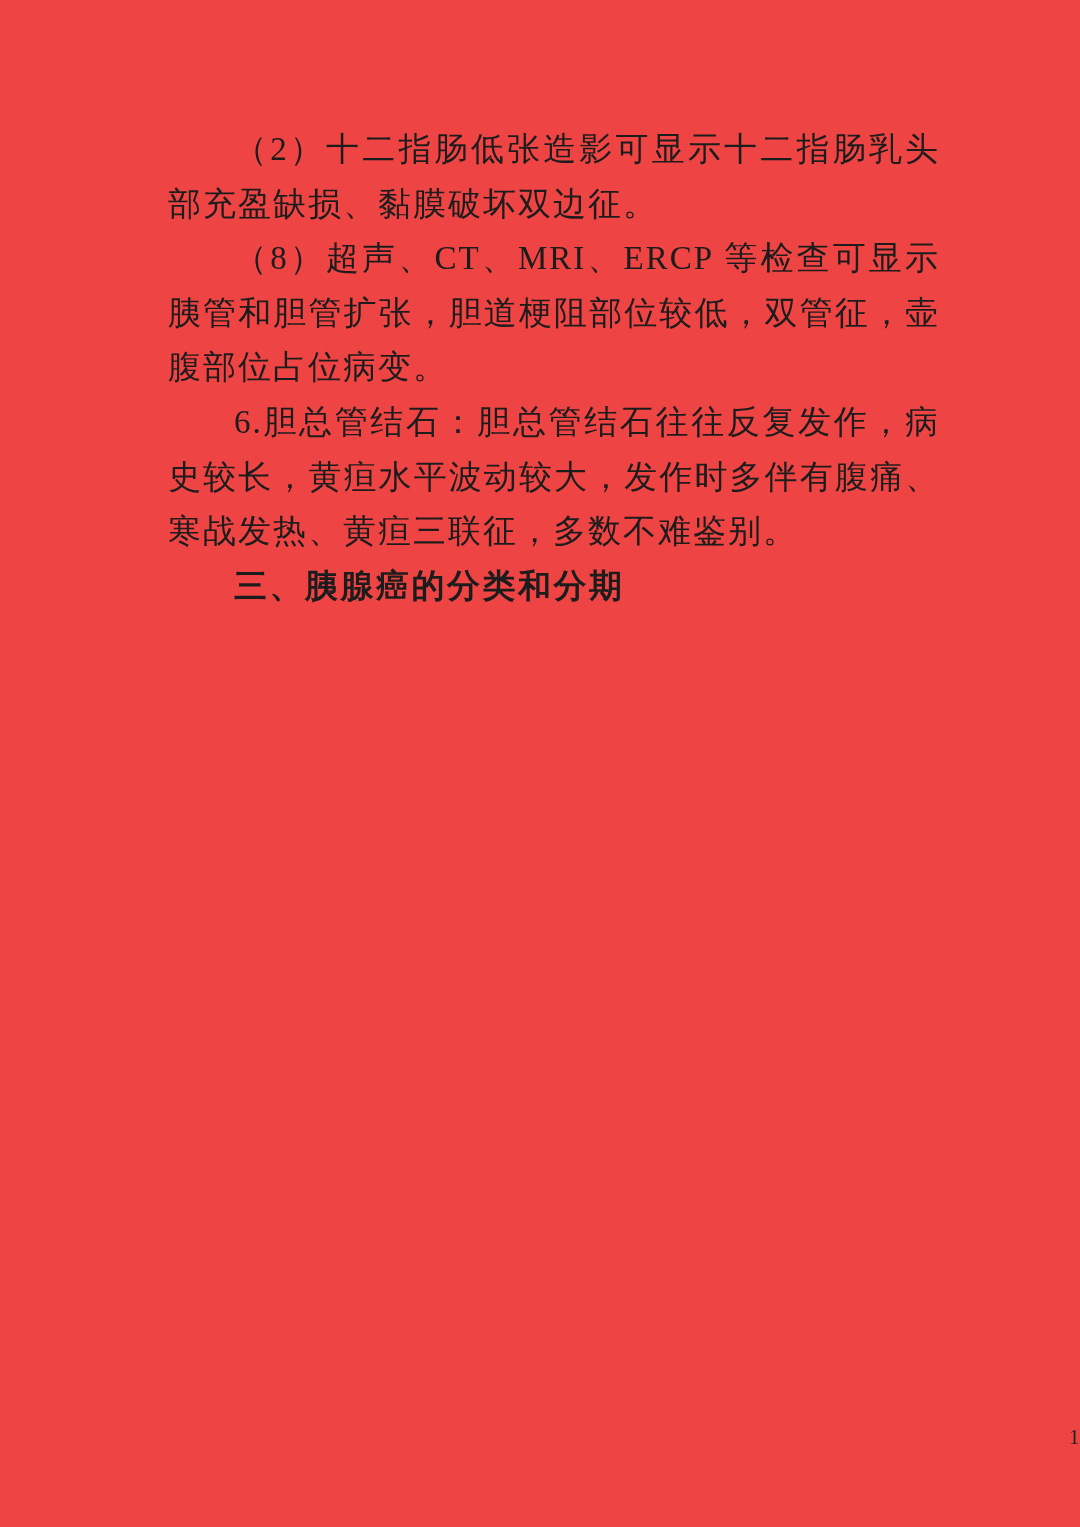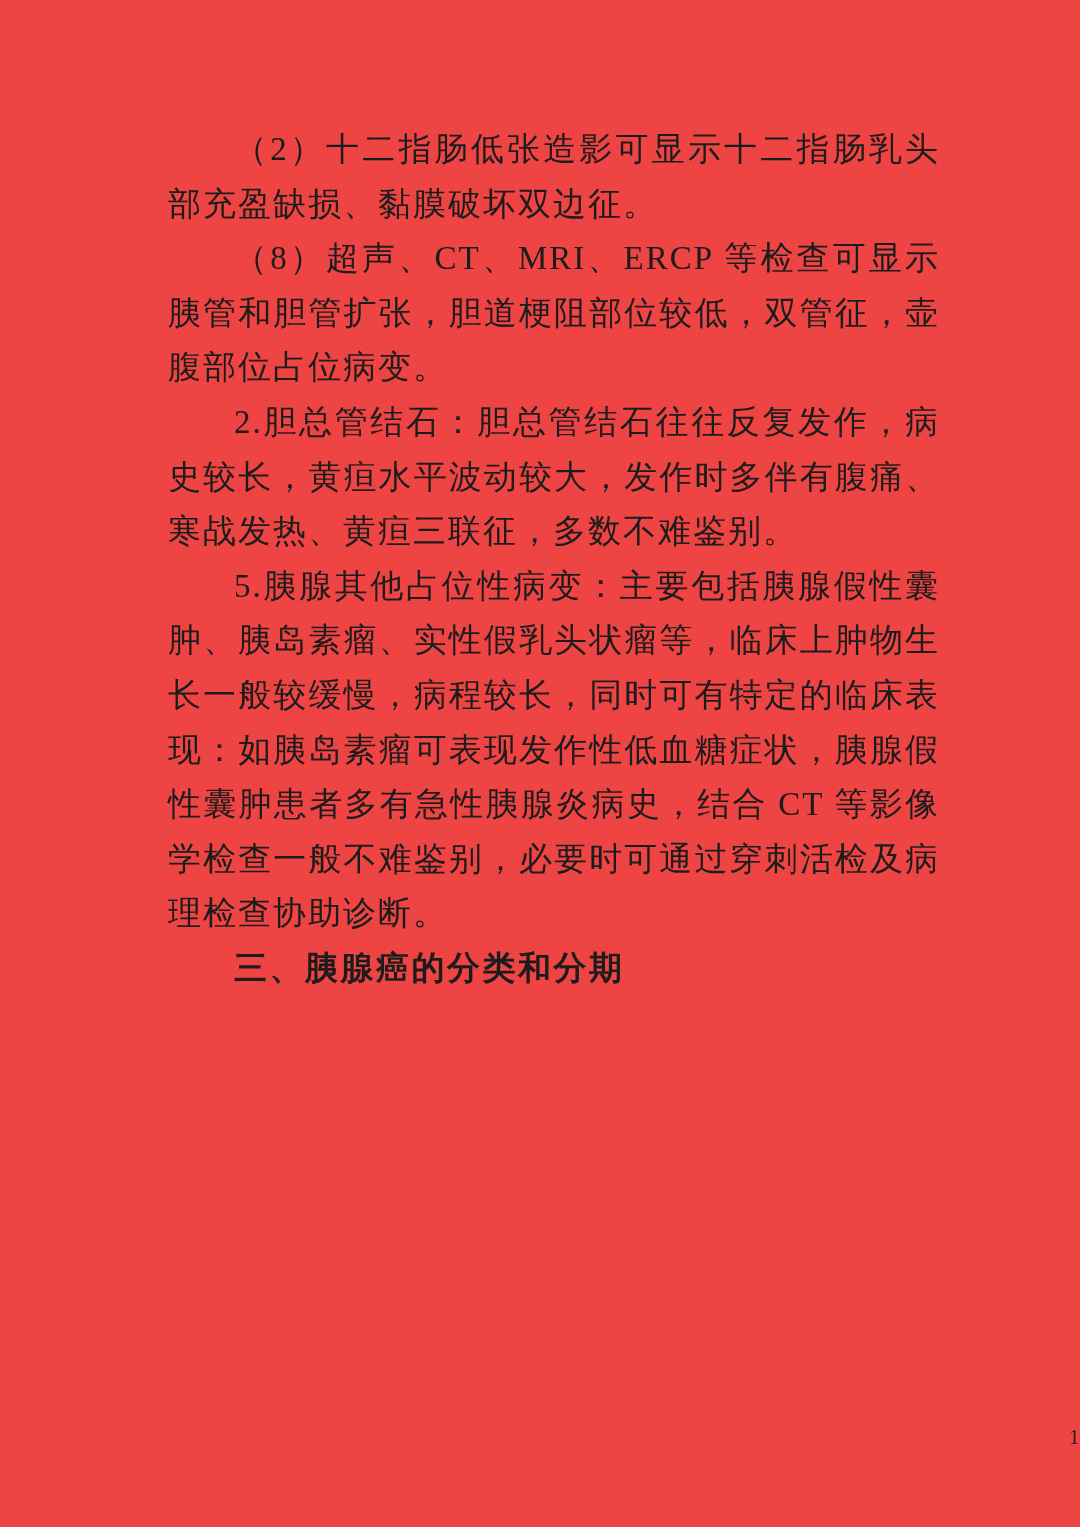--- a/index.html
+++ b/index.html
@@ -50,20 +50,19 @@
     color: #222222;
   }
 </style>
 </head>
 <body>
 
 <div class="page">
   <div class="content">
     <p>（2）十二指肠低张造影可显示十二指肠乳头部充盈缺损、黏膜破坏双边征。</p>
     <p>（8）超声、CT、MRI、ERCP 等检查可显示胰管和胆管扩张，胆道梗阻部位较低，双管征，壶腹部位占位病变。</p>
-    <p>2.胆总管结石：胆总管结石往往反复发作，病史较长，黄疸水平波动较大，发作时多伴有腹痛、寒战发热、黄疸三联征，多数不难鉴别。</p>
-    <p>5.胰腺其他占位性病变：主要包括胰腺假性囊肿、胰岛素瘤、实性假乳头状瘤等，临床上肿物生长一般较缓慢，病程较长，同时可有特定的临床表现：如胰岛素瘤可表现发作性低血糖症状，胰腺假性囊肿患者多有急性胰腺炎病史，结合 CT 等影像学检查一般不难鉴别，必要时可通过穿刺活检及病理检查协助诊断。</p>
+    <p>6.胆总管结石：胆总管结石往往反复发作，病史较长，黄疸水平波动较大，发作时多伴有腹痛、寒战发热、黄疸三联征，多数不难鉴别。</p>
     <p class="heading">三、胰腺癌的分类和分期</p>
 
   </div>
 
   <div class="page-number">13</div>
 </div>
 
 </body></html>

